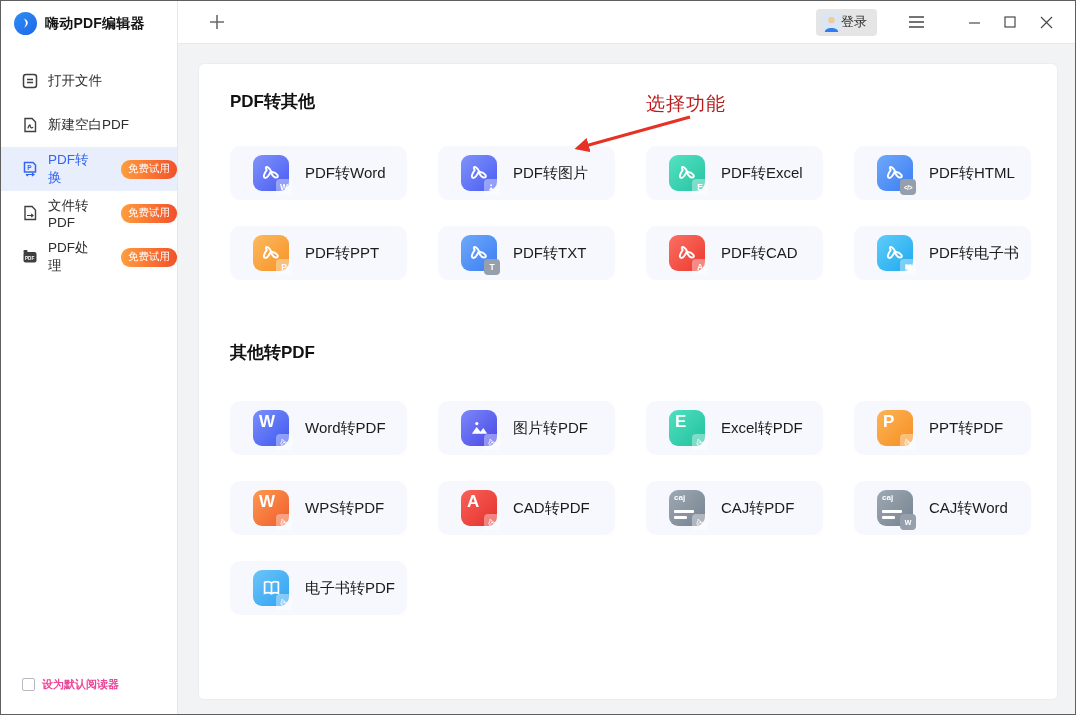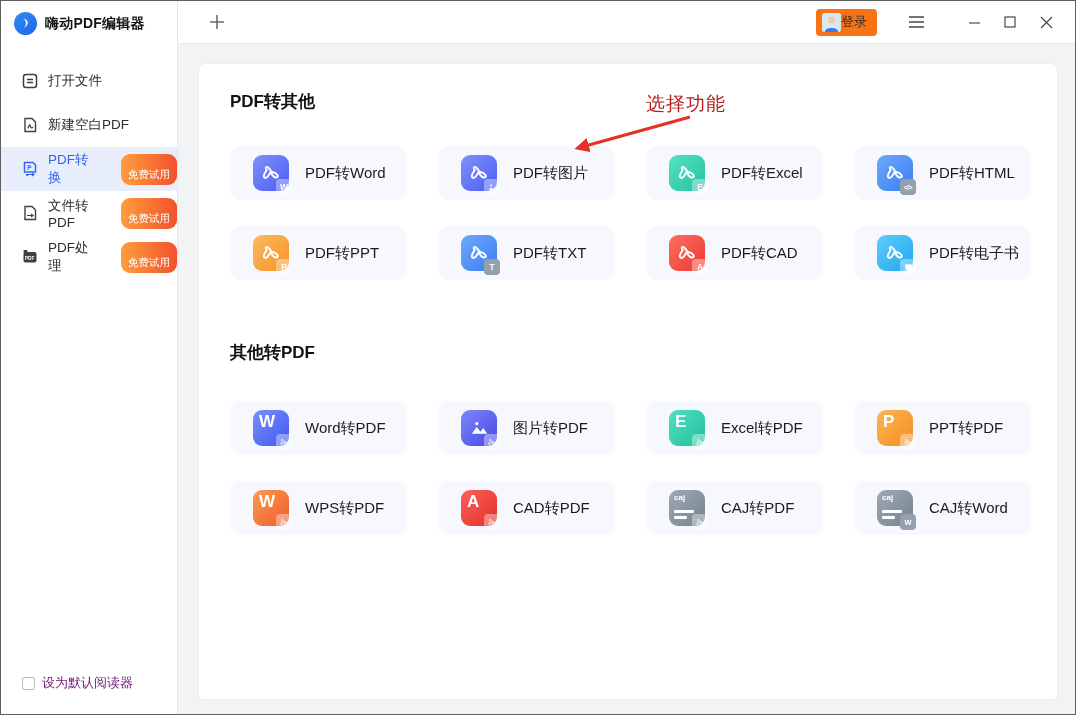--- a/index.html
+++ b/index.html
@@ -25,37 +25,37 @@
   .app-title { font-size:14px; font-weight:bold; color:#141414; letter-spacing:.2px; }
   .nav { margin-top:14px; }
   .nav-item {
     height:44px; display:flex; align-items:center; gap:9px;
     padding-left:20px; cursor:pointer; color:#2e2e2e; font-size:13.5px;
   }
   .nav-item .nav-icon { width:18px; height:18px; display:flex; }
   .nav-item.active { background:#e9eefc; color:#3565f0; }
   .nav-badge {
     margin-left:16px; background:linear-gradient(90deg,#ff9d3e,#f2512b);
-    color:#fff; font-size:10.5px; padding:14px 7px 3px; border-radius:9px;
+    color:#fff; font-size:10.5px; padding:2px 7px 3px; border-radius:9px;
     white-space:nowrap;
   }
   .sidebar-spacer { flex:1; }
   .default-reader { display:flex; align-items:center; gap:7px; padding:0 0 22px 21px; }
   .checkbox { width:13px; height:13px; border:1px solid #b7bac0; border-radius:2px; background:#fff; }
-  .default-reader span { font-size:13px; color:#701a75; }
+  .default-reader span { font-size:11px; color:#ec4899;font-weight:bold; }
   
   .main { flex:1; display:flex; flex-direction:column; min-width:0; }
   .titlebar {
     height:43px; flex:0 0 43px; background:#fff; border-bottom:1px solid #e8e8ea;
     display:flex; align-items:center; padding:0 14px 0 27px;
   }
   .tab-plus { width:24px; height:24px; display:flex; align-items:center; justify-content:center; cursor:pointer; }
   .titlebar-spacer { flex:1; }
   .login-btn {
-    display:flex; align-items:center; gap:0; background:#f97316;
+    display:flex; align-items:center; gap:0; background:#e5e5e5;
     border-radius:4px; padding:4px 10px 4px 6px; cursor:pointer; margin-right:18px;
   }
   .avatar { width:19px; height:19px; border-radius:3px; background:#dbe6f3; overflow:hidden; display:flex; }
   .login-label { font-size:13px; color:#2c2c2c; }
   .win-btn { width:30px; height:28px; display:flex; align-items:center; justify-content:center; cursor:pointer; margin-left:6px; }
   .menu-btn { margin-right:22px; }
   
   .content { flex:1; background:#f2f3f5; position:relative; padding:19px 17px 14px 20px; }
   .panel {
     background:#fff; border:1px solid #ececf1; border-radius:6px;
@@ -414,20 +414,33 @@
                     <b>caj</b>
                     <i></i>
                     <i></i>
                   </span>
                   <span class="tile-badge gray">w</span>
                 </span>
     <span class="card-label">CAJ转Word</span>
   </div>
 
 
+  <div class="card">
+    <span class="tile centered" style="background: linear-gradient(135deg, rgb(108, 196, 250), rgb(47, 163, 240));">
+                  <svg class="main-glyph" viewBox="0 0 24 24">
+                    <path d="M12 6.2 C10 4.6 7 4.6 4.8 5.6 V17 C7 16 10 16.2 12 17.6 C14 16.2 17 16 19.2 17 V5.6 C17 4.6 14 4.6 12 6.2 Z M12 6.2 V17.6" fill="none" stroke="#fff" stroke-width="1.8"></path>
+                  </svg>
+                  <span class="tile-badge lite">
+                    <svg viewBox="0 0 24 24">
+                      <path d="M11.5 9.5 C8 3.2 4.3 4.6 7 8.5 C4.3 12 2.8 16 5.4 16.6 C7.6 17.1 9.6 13.4 11 10.4 C12.6 13.6 15.2 17.2 17.7 16 C20.2 14.8 17.3 11.4 12.8 10.5" fill="none" stroke="#fff" stroke-width="2" stroke-linecap="round"></path>
+                    </svg>
+                  </span>
+                </span>
+    <span class="card-label">电子书转PDF</span>
+  </div>
 </div>
   </div>
 </div>
       <div class="annotation-text">选择功能</div>
       <svg class="annotation-arrow" width="134" height="48" viewBox="0 0 134 48">
         <defs>
           <marker id="ah" viewBox="0 0 10 10" refX="7.5" refY="5" markerWidth="4.6" markerHeight="4.6" orient="auto">
             <path d="M0 0 L10 5 L0 10 Z" fill="#e53126"></path>
           </marker>
         </defs>

